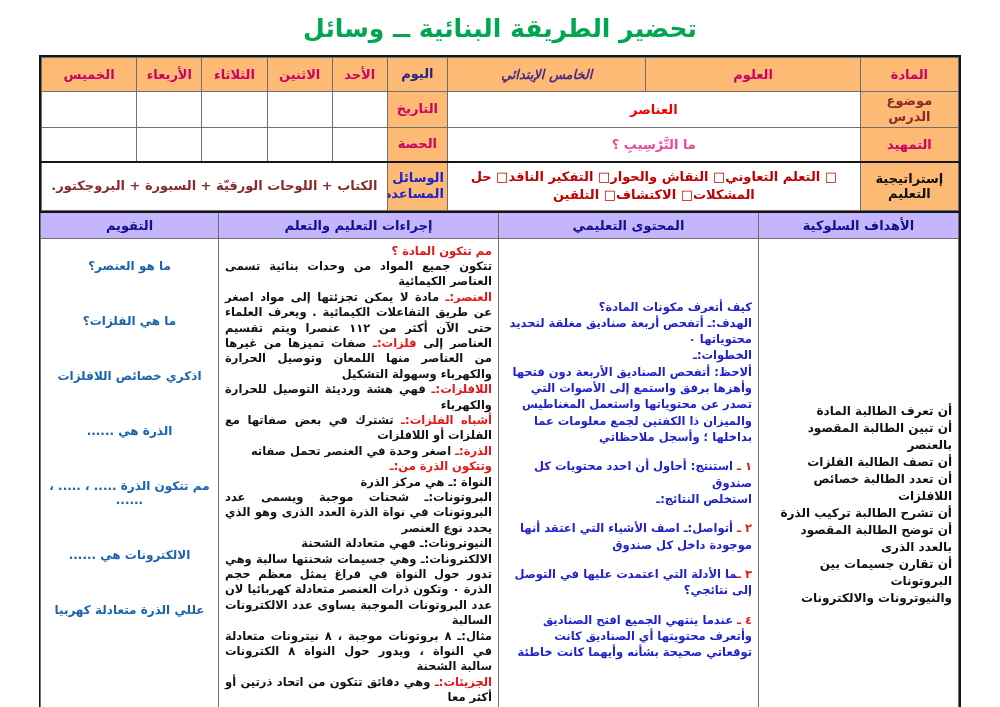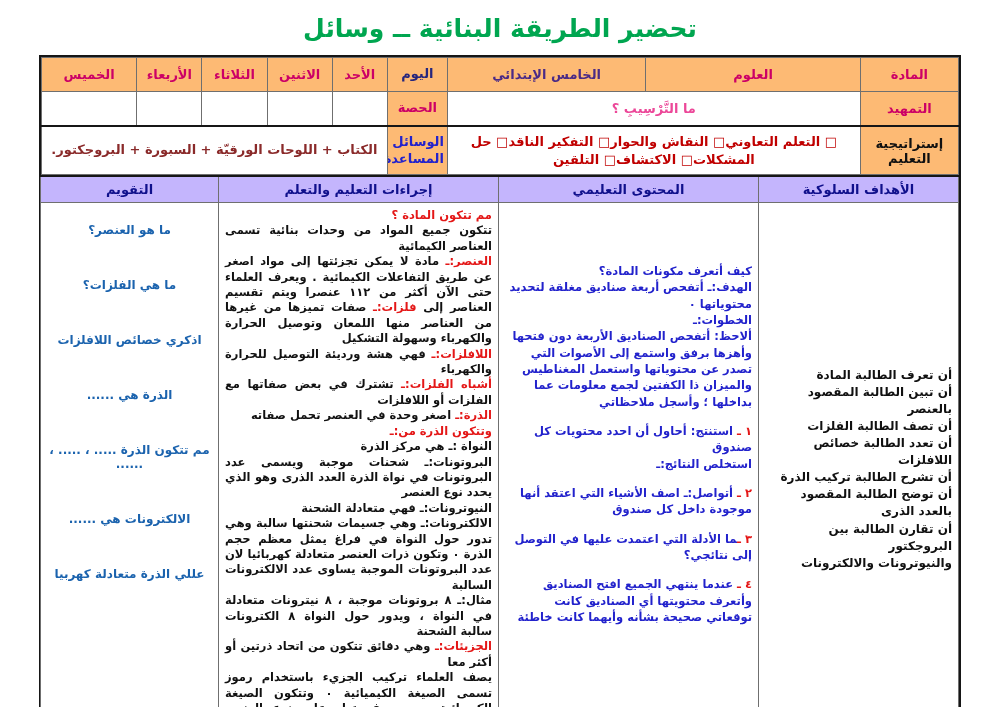--- a/index.html
+++ b/index.html
@@ -23,21 +23,21 @@
   .top tr.r4 td{height:45px;border-top:2px solid #161616;}
   .bottom td{vertical-align:top;}
   .bottom tr.hdr td{
     background:#c4b5fd;color:#10108c;font-size:13px;height:23px;
     vertical-align:middle;border-top:2px solid #161616;
   }
   .bottom tr.body td{height:389px;padding:4px 6px;}
   
   .c-mag{color:#cc0066;}
   .c-navy{color:#26267d;}
-  .c-purple{color:#4a2a86;}
+  .c-purple{color:#4a2a86;font-style:italic;}
   .c-maroon{color:#8a2a2a;}
   .c-red{color:#f00202;}
   .c-green{color:#ec4899;}
   .c-blue{color:#2222cc;padding-left:28px;}
   .c-dkred{color:#c00000;margin-left:44px;}
   .strategy-cell{font-size:12.5px;line-height:1.35;}
   .aids-cell{font-size:13px;line-height:1.3;}
   .vlabel{font-size:12px;line-height:1.25;}
   
   .obj-wrap{
@@ -88,20 +88,30 @@
       <td class="pink c-mag">العلوم</td>
       <td class="pink c-purple">الخامس الإبتدائي</td>
       <td class="pink c-navy vlabel">اليوم</td>
       <td class="pink c-mag">الأحد</td>
       <td class="pink c-mag">الاثنين</td>
       <td class="pink c-mag">الثلاثاء</td>
       <td class="pink c-mag">الأربعاء</td>
       <td class="pink c-mag">الخميس</td>
     </tr>
     <tr>
+      <td class="pink c-maroon vlabel">موضوع الدرس</td>
+      <td class="c-red" colspan="2">العناصر</td>
+      <td class="pink c-mag vlabel">التاريخ</td>
+      <td></td>
+      <td></td>
+      <td></td>
+      <td></td>
+      <td></td>
+    </tr>
+    <tr>
       <td class="pink c-mag">التمهيد</td>
       <td class="c-green" colspan="2">ما التَّرْسِيبِ ؟</td>
       <td class="pink c-mag vlabel">الحصة</td>
       <td></td>
       <td></td>
       <td></td>
       <td></td>
       <td></td>
     </tr>
     <tr class="r4">
@@ -129,21 +139,21 @@
     </tr>
     <tr class="body">
       <td>
         <div class="obj-wrap" id="objectives-list">
               <div>أن تعرف الطالبة المادة</div>
               <div>أن تبين الطالبة المقصود بالعنصر</div>
               <div>أن تصف الطالبة الفلزات</div>
               <div>أن تعدد الطالبة خصائص اللافلزات</div>
               <div>أن تشرح الطالبة تركيب الذرة</div>
               <div>أن توضح الطالبة المقصود بالعدد الذرى</div>
-              <div>أن تقارن الطالبة بين البروجكتور</div>
+              <div>أن تقارن جسيمات بين البروتونات</div>
               <div>والنيوترونات والالكترونات</div>
             </div>
       </td>
       <td>
         <div class="content-wrap" id="content-paras">
               <div class="para"><span>كيف أتعرف مكونات المادة؟
 الهدف:ـ أتفحص أربعة صناديق مغلقة لتحديد محتوياتها ٠
 الخطوات:ـ
 ألاحظ: أتفحص الصناديق الأربعة دون فتحها وأهزها برفق واستمع إلى الأصوات التي تصدر عن محتوياتها واستعمل المغناطيس والميزان ذا الكفتين لجمع معلومات عما بداخلها ؛ وأسجل ملاحظاتي</span></div>
               <div class="para"><span class="seg-r">١ ـ </span><span>استنتج: أحاول أن احدد محتويات كل صندوق

